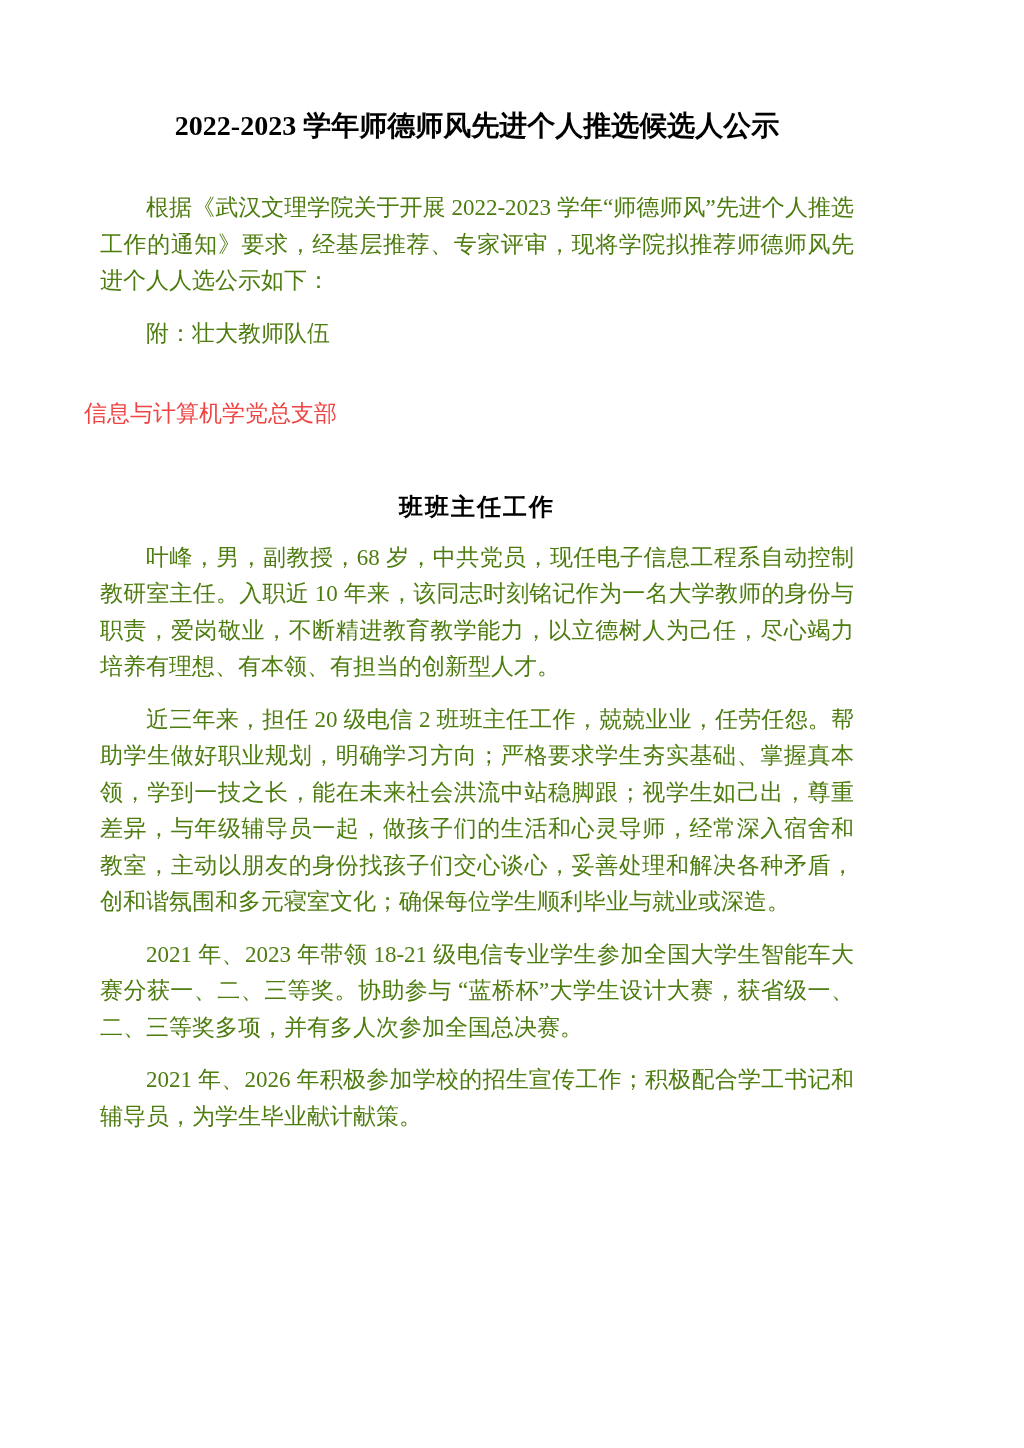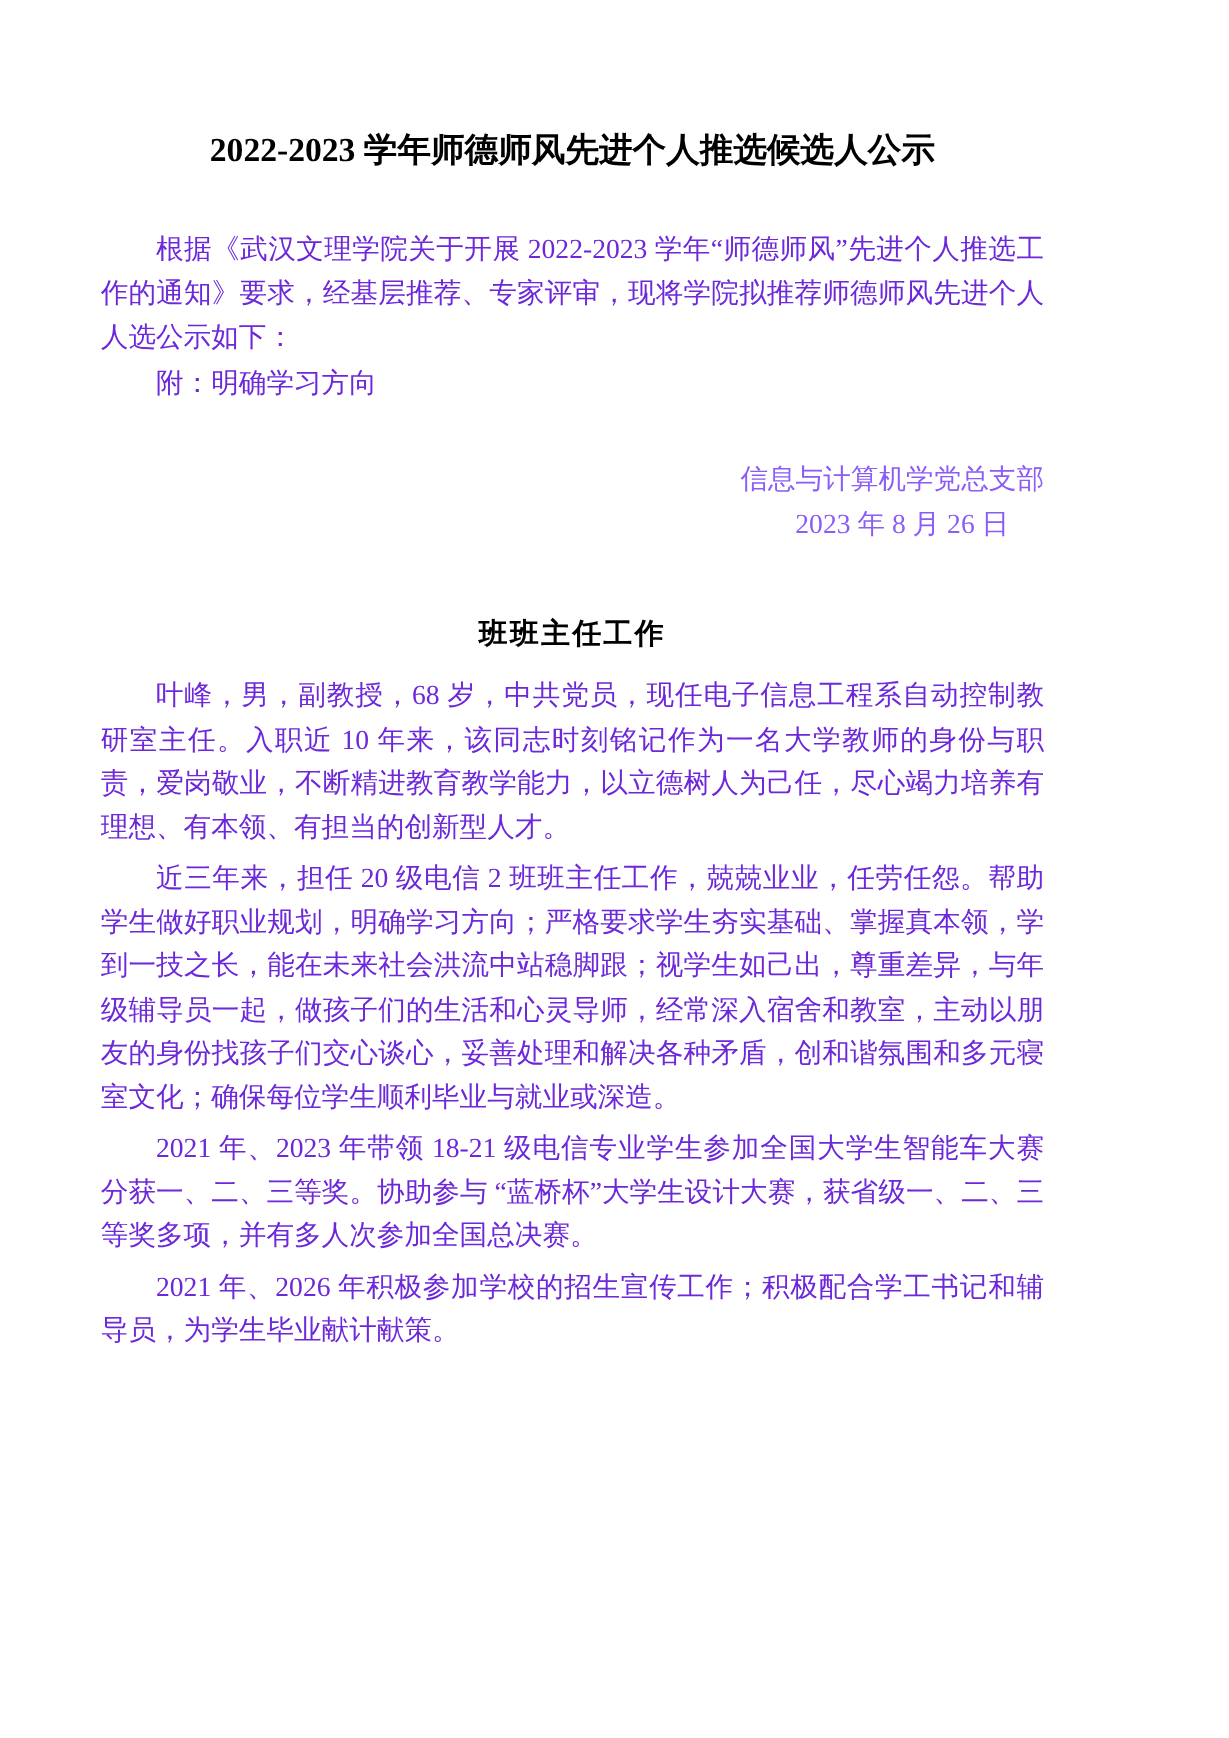--- a/index.html
+++ b/index.html
@@ -20,37 +20,37 @@
   }
   .title {
     margin: 0;
     font-size: 28px;
     line-height: 44px;
     text-align: center;
     font-weight: bold;
     color: #000000;
   }
   .body-p {
-    margin: 0;
+    margin: 16px;
     font-size: 23px;
     line-height: 36.5px;
     text-align: justify;
     text-justify: inter-ideograph;
-    color: #6d28d9;
+    color: #4d7c0f;
   }
   .indent { text-indent: 2em; }
   .intro    { margin-top: 42px; }
   .attach   { margin-top: 2px; }
   .publicity{ margin-top: 2px; }
   .signature {
     margin-top: 44px;
     font-size: 23px;
     line-height: 36.5px;
-    text-align: right;
-    color: #8b5cf6;
+    text-align: left;
+    color: #ef4444;
   }
   .sig-org  { margin: 0; }
   .sig-date { margin: 0; padding-right: 29px; }
   .profile-heading {
     margin: 56px 0 0 0;
     font-size: 24px;
     line-height: 37px;
     text-align: center;
     font-weight: bold;
     letter-spacing: 2px;
@@ -61,26 +61,25 @@
 </style>
 </head>
 <body>
 
 <div class="page">
 
   <h1 class="title">2022-2023 学年师德师风先进个人推选候选人公示</h1>
 
   <p class="body-p indent intro">根据《武汉文理学院关于开展 2022-2023 学年“师德师风”先进个人推选工作的通知》要求，经基层推荐、专家评审，现将学院拟推荐师德师风先进个人人选公示如下：</p>
 
-  <p class="body-p indent attach">附：明确学习方向</p>
+  <p class="body-p indent attach">附：壮大教师队伍</p>
 
 
   <div class="signature">
     <p class="sig-org">信息与计算机学党总支部</p>
-    <p class="sig-date">2023 年 8 月 26 日</p>
   </div>
 
   <h2 class="profile-heading">班班主任工作</h2>
 
   <p class="body-p indent profile profile-first">叶峰，男，副教授，68 岁，中共党员，现任电子信息工程系自动控制教研室主任。入职近 10 年来，该同志时刻铭记作为一名大学教师的身份与职责，爱岗敬业，不断精进教育教学能力，以立德树人为己任，尽心竭力培养有理想、有本领、有担当的创新型人才。</p>
 
   <p class="body-p indent profile">近三年来，担任 20 级电信 2 班班主任工作，兢兢业业，任劳任怨。帮助学生做好职业规划，明确学习方向；严格要求学生夯实基础、掌握真本领，学到一技之长，能在未来社会洪流中站稳脚跟；视学生如己出，尊重差异，与年级辅导员一起，做孩子们的生活和心灵导师，经常深入宿舍和教室，主动以朋友的身份找孩子们交心谈心，妥善处理和解决各种矛盾，创和谐氛围和多元寝室文化；确保每位学生顺利毕业与就业或深造。</p>
 
   <p class="body-p indent profile">2021 年、2023 年带领 18-21 级电信专业学生参加全国大学生智能车大赛分获一、二、三等奖。协助参与 “蓝桥杯”大学生设计大赛，获省级一、二、三等奖多项，并有多人次参加全国总决赛。</p>
 

